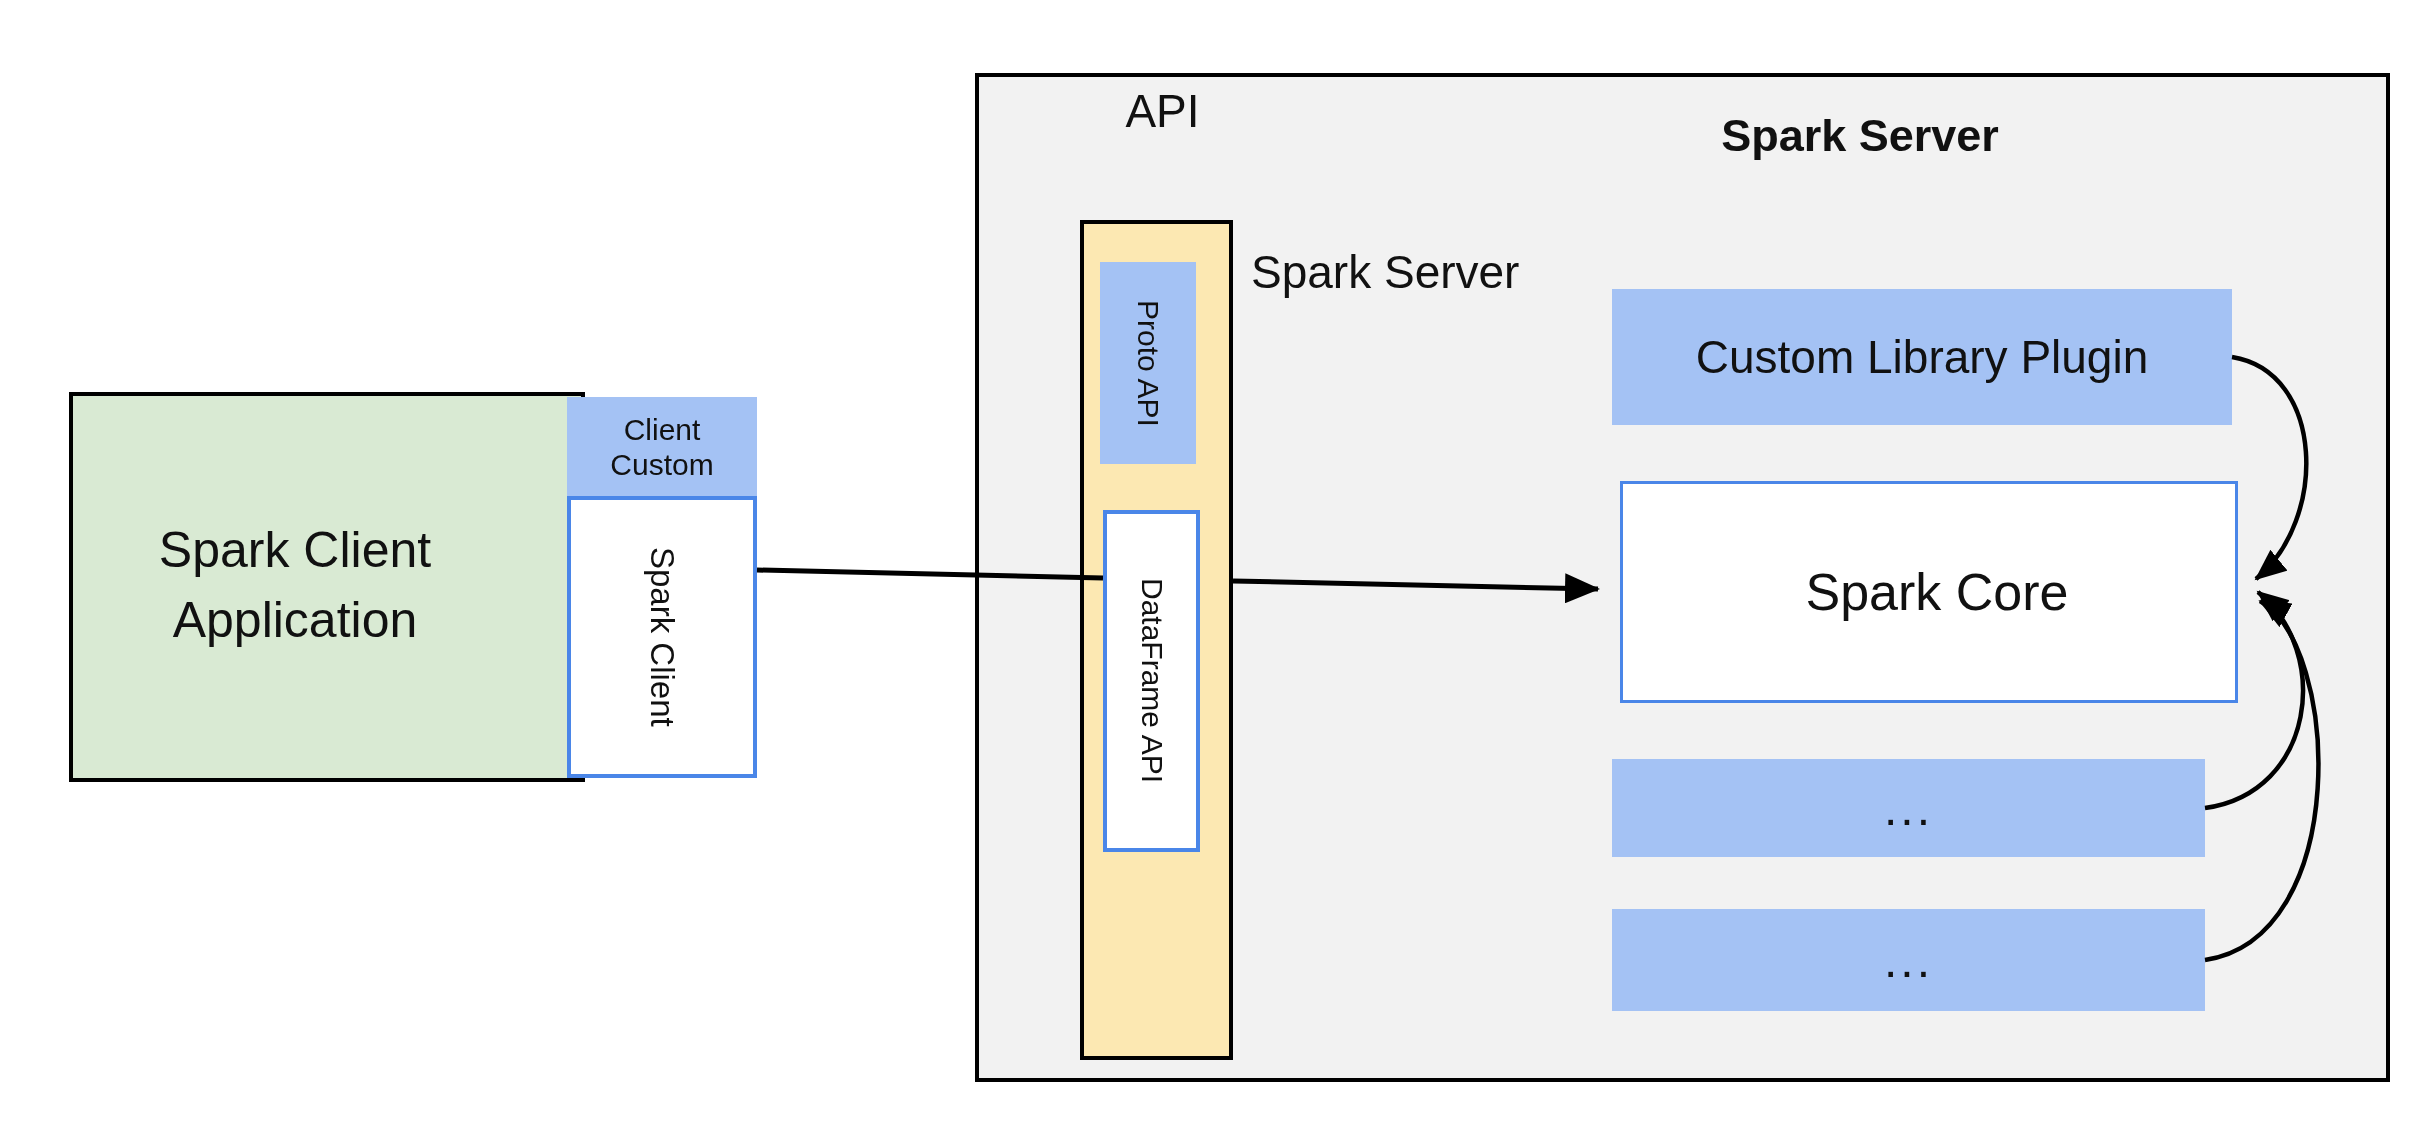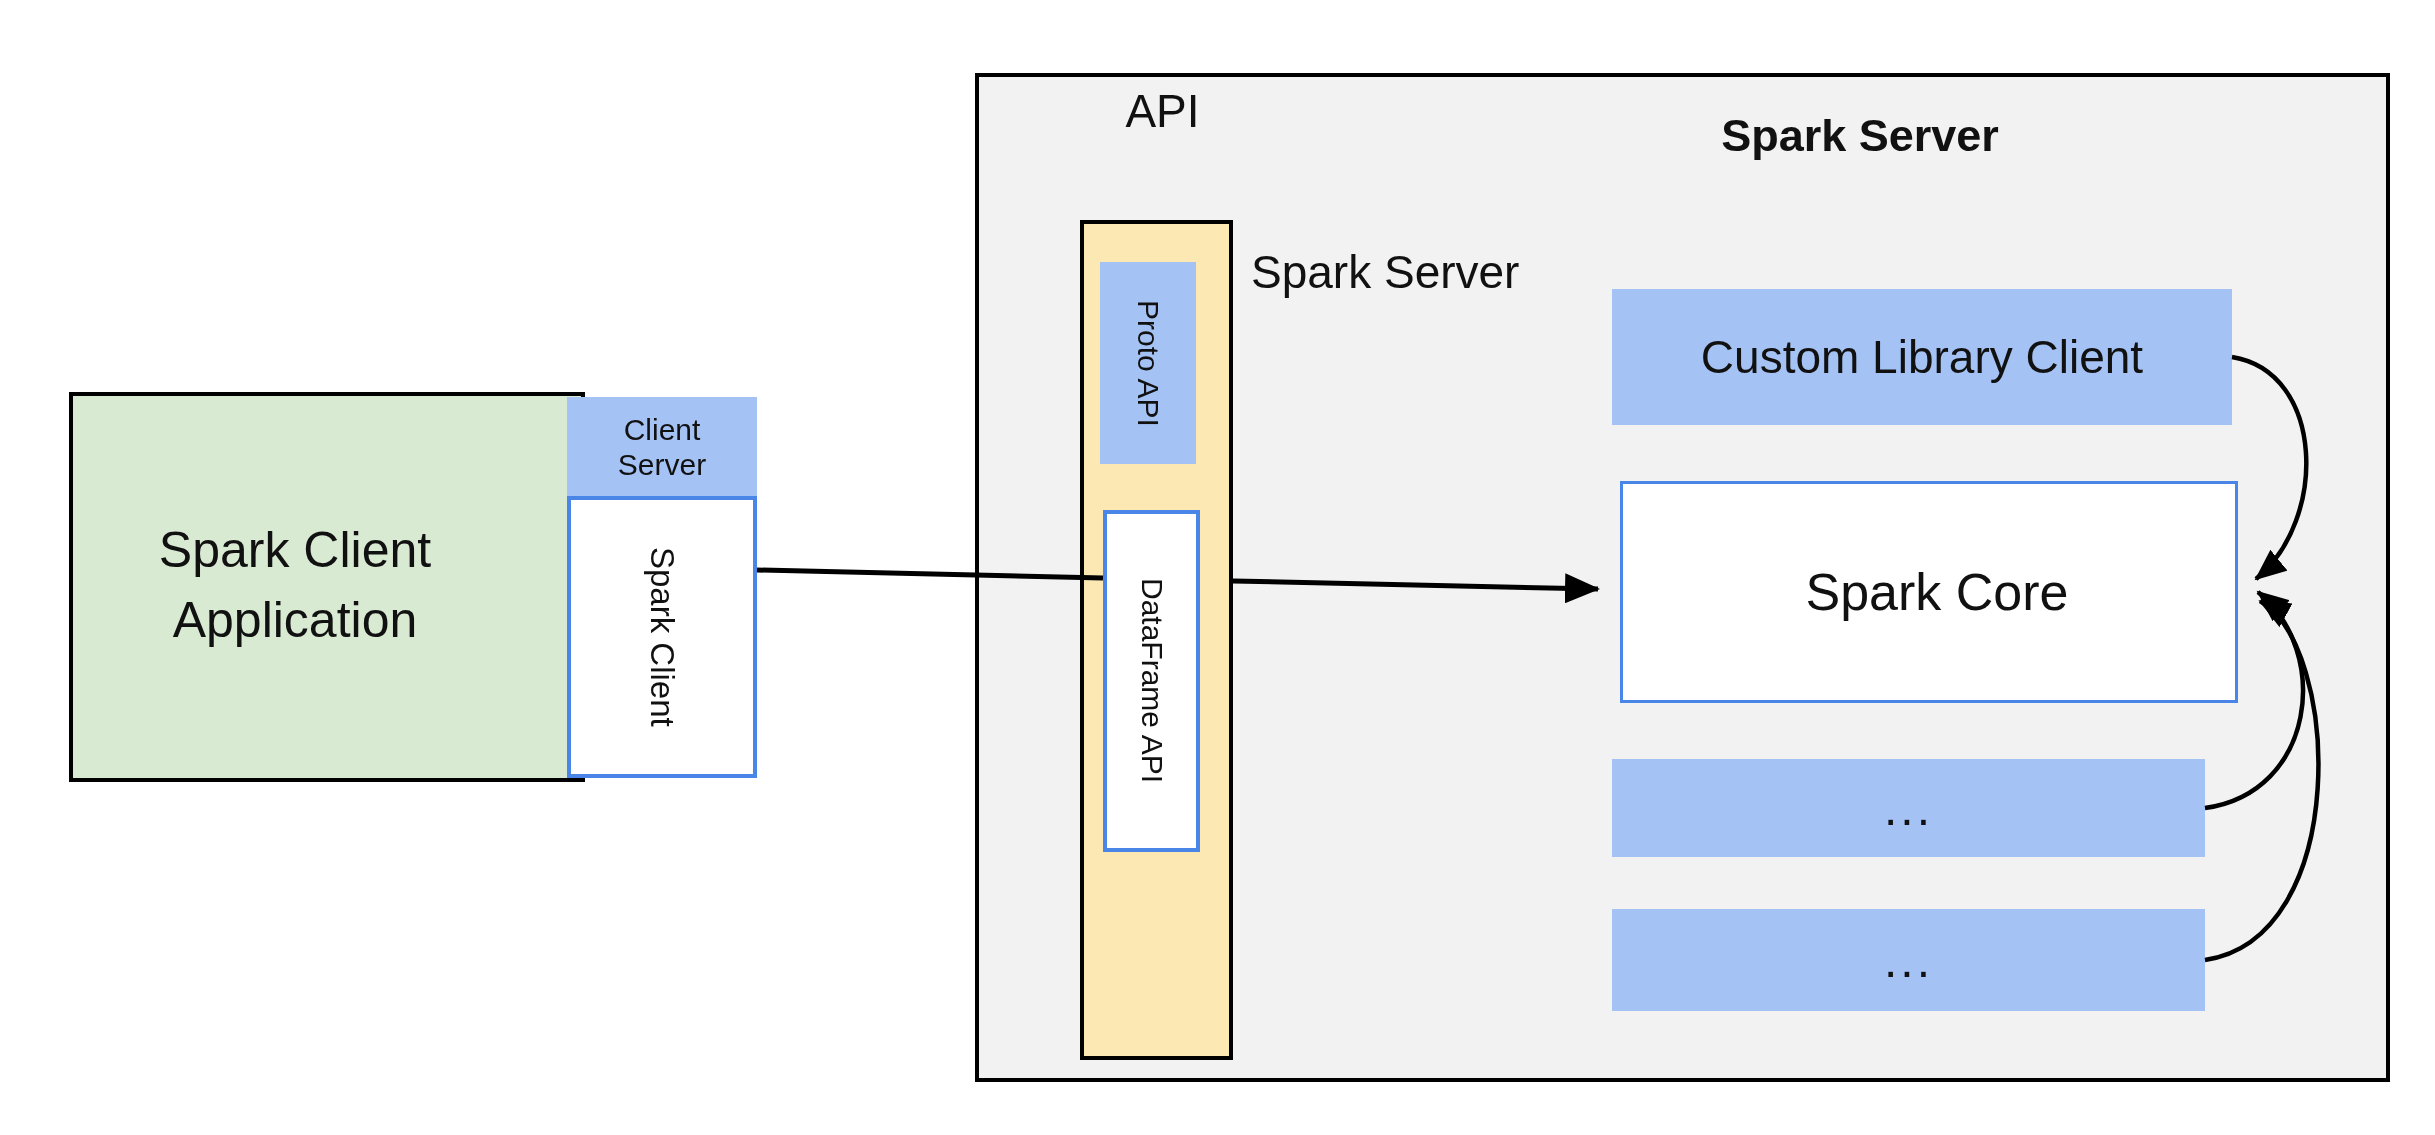--- a/index.html
+++ b/index.html
@@ -43,21 +43,21 @@
 
 <div id="canvas">
 
   <div class="abs" id="green-box" style="background-color: rgb(217, 234, 211);"></div>
   <div class="abs" id="green-label">
     <span style="display:block">Spark Client</span>
     <span style="display:block">Application</span>
   </div>
   <div class="abs center" id="client-package" style="background-color: rgb(164, 194, 244);">
     <span style="display:block">Client</span>
-    <span style="display:block">Server</span>
+    <span style="display:block">Custom</span>
   </div>
   <div class="abs center" id="spark-client-box" style="border-color: rgb(74, 134, 232);">
     <span class="vtext">Spark Client</span>
   </div>
 
   <div class="abs" id="gray-box" style="background-color: rgb(242, 242, 242);"></div>
   <div class="abs" id="connect-title">
     <span style="display:block">API</span>
   </div>
   <div class="abs" id="server-title">Spark Server</div>
@@ -67,21 +67,21 @@
     <span class="vtext">Proto API</span>
   </div>
   <div class="abs center" id="dataframe-box" style="border-color: rgb(74, 134, 232);">
     <span class="vtext">DataFrame API</span>
   </div>
   <div class="abs" id="library-label">
     <span style="display:block">Spark Server</span>
   </div>
 
   <div class="abs center" id="clp-box" style="background-color: rgb(164, 194, 244);">
-    <span>Custom Library Client</span>
+    <span>Custom Library Plugin</span>
   </div>
   <div class="abs center" id="core-box" style="border-color: rgb(74, 134, 232);">
     <span>Spark Core</span>
   </div>
   <div class="abs center" id="dots-box-1" style="background-color: rgb(164, 194, 244);">
     <span>...</span>
   </div>
   <div class="abs center" id="dots-box-2" style="background-color: rgb(164, 194, 244);">
     <span>...</span>
   </div>

